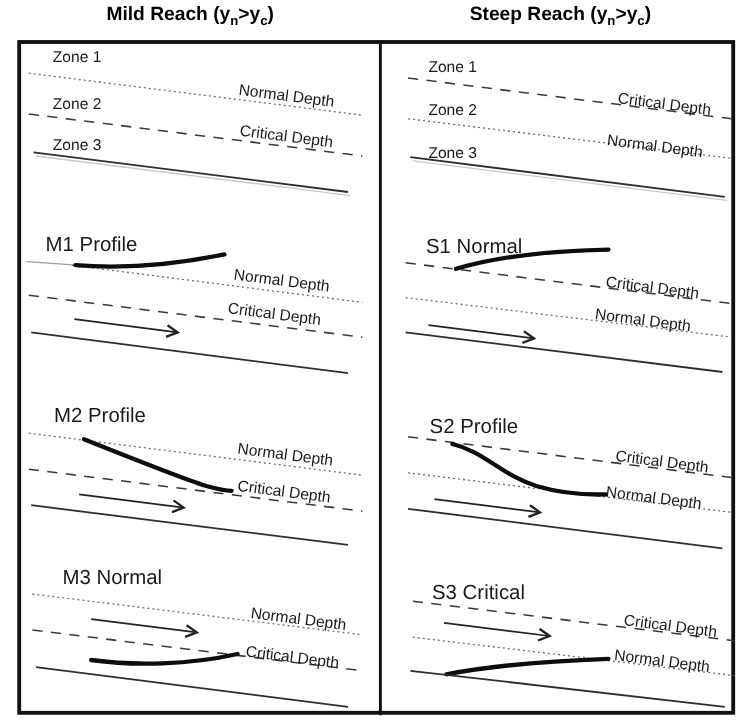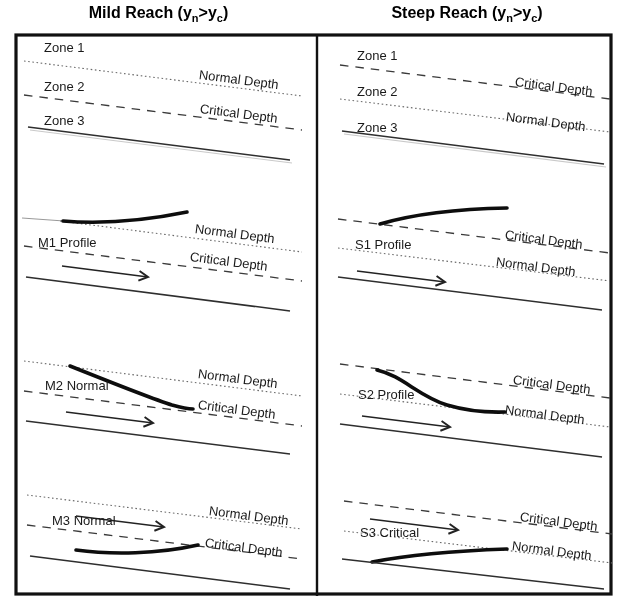--- a/index.html
+++ b/index.html
@@ -9,21 +9,21 @@
   }
   svg.layer { position:absolute; left:0; top:0; }
   .title {
     position:absolute; font-size:16px; font-weight:bold; color:#000;
     text-align:center; white-space:nowrap;
   }
   .title sub { font-size:11px; }
   .lbl {
     position:absolute; font-size:13px; color:#1a1a1a; white-space:nowrap;
   }
-  .ptitle { font-size:13px;margin-top:41px; }
+  .ptitle { font-size:17px; }
   .slant { transform:rotate(7.3deg); transform-origin:0 0; }
 </style>
 </head>
 <body>
 
 <div class="canvas">
 
   <svg class="layer" width="628" height="603" viewBox="0 0 628 603">
     <defs>
       <marker id="ah" markerWidth="11" markerHeight="10" refX="7.5" refY="4" orient="auto">
@@ -110,35 +110,35 @@
   <div class="lbl" style="left:44px; top:40px;">Zone 1</div>
   <div class="lbl" style="left:44px; top:79px;">Zone 2</div>
   <div class="lbl" style="left:44px; top:113px;">Zone 3</div>
   <div class="lbl slant" style="left:200px; top:67px;">Normal Depth</div>
   <div class="lbl slant" style="left:201px; top:101px;">Critical Depth</div>
 
   <div class="lbl ptitle" style="left:38px; top:194px;">M1 Profile</div>
   <div class="lbl slant" style="left:196px; top:221px;">Normal Depth</div>
   <div class="lbl slant" style="left:191px; top:249px;">Critical Depth</div>
 
-  <div class="lbl ptitle" style="left:45px; top:337px;">M2 Normal</div>
+  <div class="lbl ptitle" style="left:45px; top:337px;">M2 Profile</div>
   <div class="lbl slant" style="left:199px; top:366px;">Normal Depth</div>
   <div class="lbl slant" style="left:199px; top:397px;">Critical Depth</div>
 
   <div class="lbl ptitle" style="left:52px; top:472px;">M3 Normal</div>
   <div class="lbl slant" style="left:210px; top:503px;">Normal Depth</div>
   <div class="lbl slant" style="left:206px; top:535px;">Critical Depth</div>
 
   <div class="lbl" style="left:357px; top:48px;">Zone 1</div>
   <div class="lbl" style="left:357px; top:84px;">Zone 2</div>
   <div class="lbl" style="left:357px; top:120px;">Zone 3</div>
   <div class="lbl slant" style="left:516px; top:74px;">Critical Depth</div>
   <div class="lbl slant" style="left:507px; top:109px;">Normal Depth</div>
 
-  <div class="lbl ptitle" style="left:355px; top:196px;">S1 Profile</div>
+  <div class="lbl ptitle" style="left:355px; top:196px;">S1 Normal</div>
   <div class="lbl slant" style="left:506px; top:227px;">Critical Depth</div>
   <div class="lbl slant" style="left:497px; top:254px;">Normal Depth</div>
 
   <div class="lbl ptitle" style="left:358px; top:346px;">S2 Profile</div>
   <div class="lbl slant" style="left:514px; top:372px;">Critical Depth</div>
   <div class="lbl slant" style="left:506px; top:402px;">Normal Depth</div>
 
   <div class="lbl ptitle" style="left:360px; top:484px;">S3 Critical</div>
   <div class="lbl slant" style="left:521px; top:509px;">Critical Depth</div>
   <div class="lbl slant" style="left:513px; top:538px;">Normal Depth</div>

